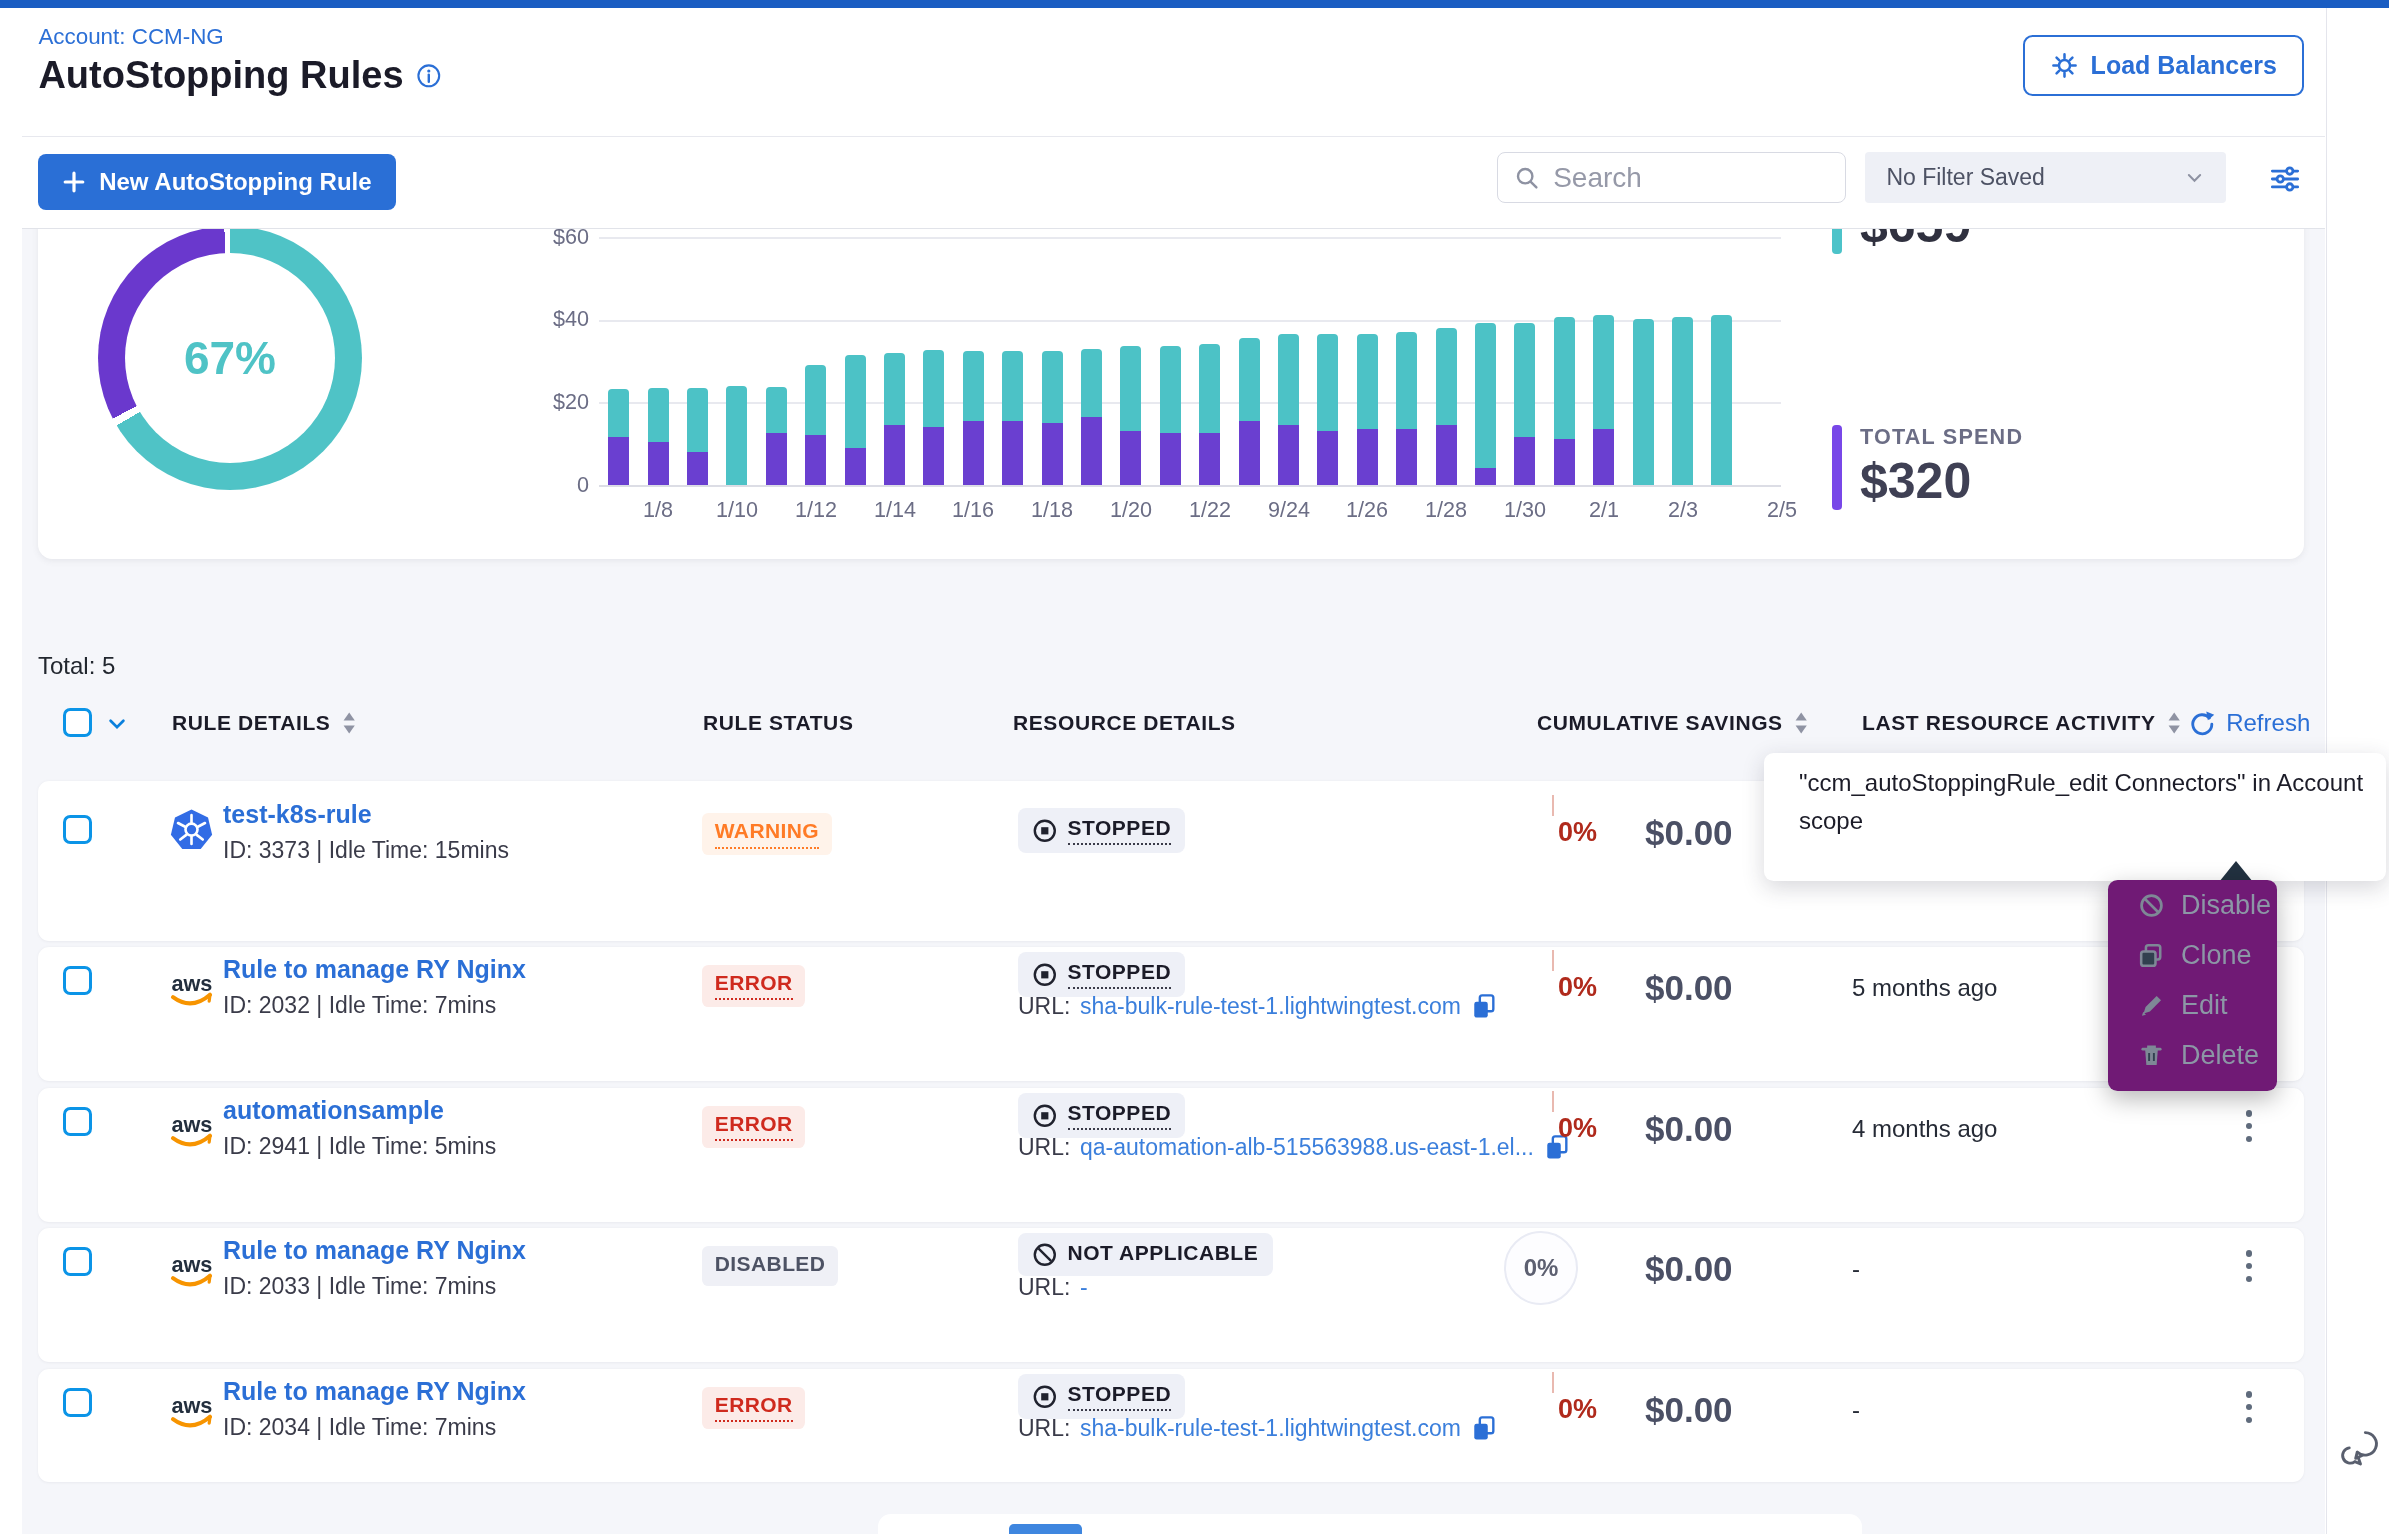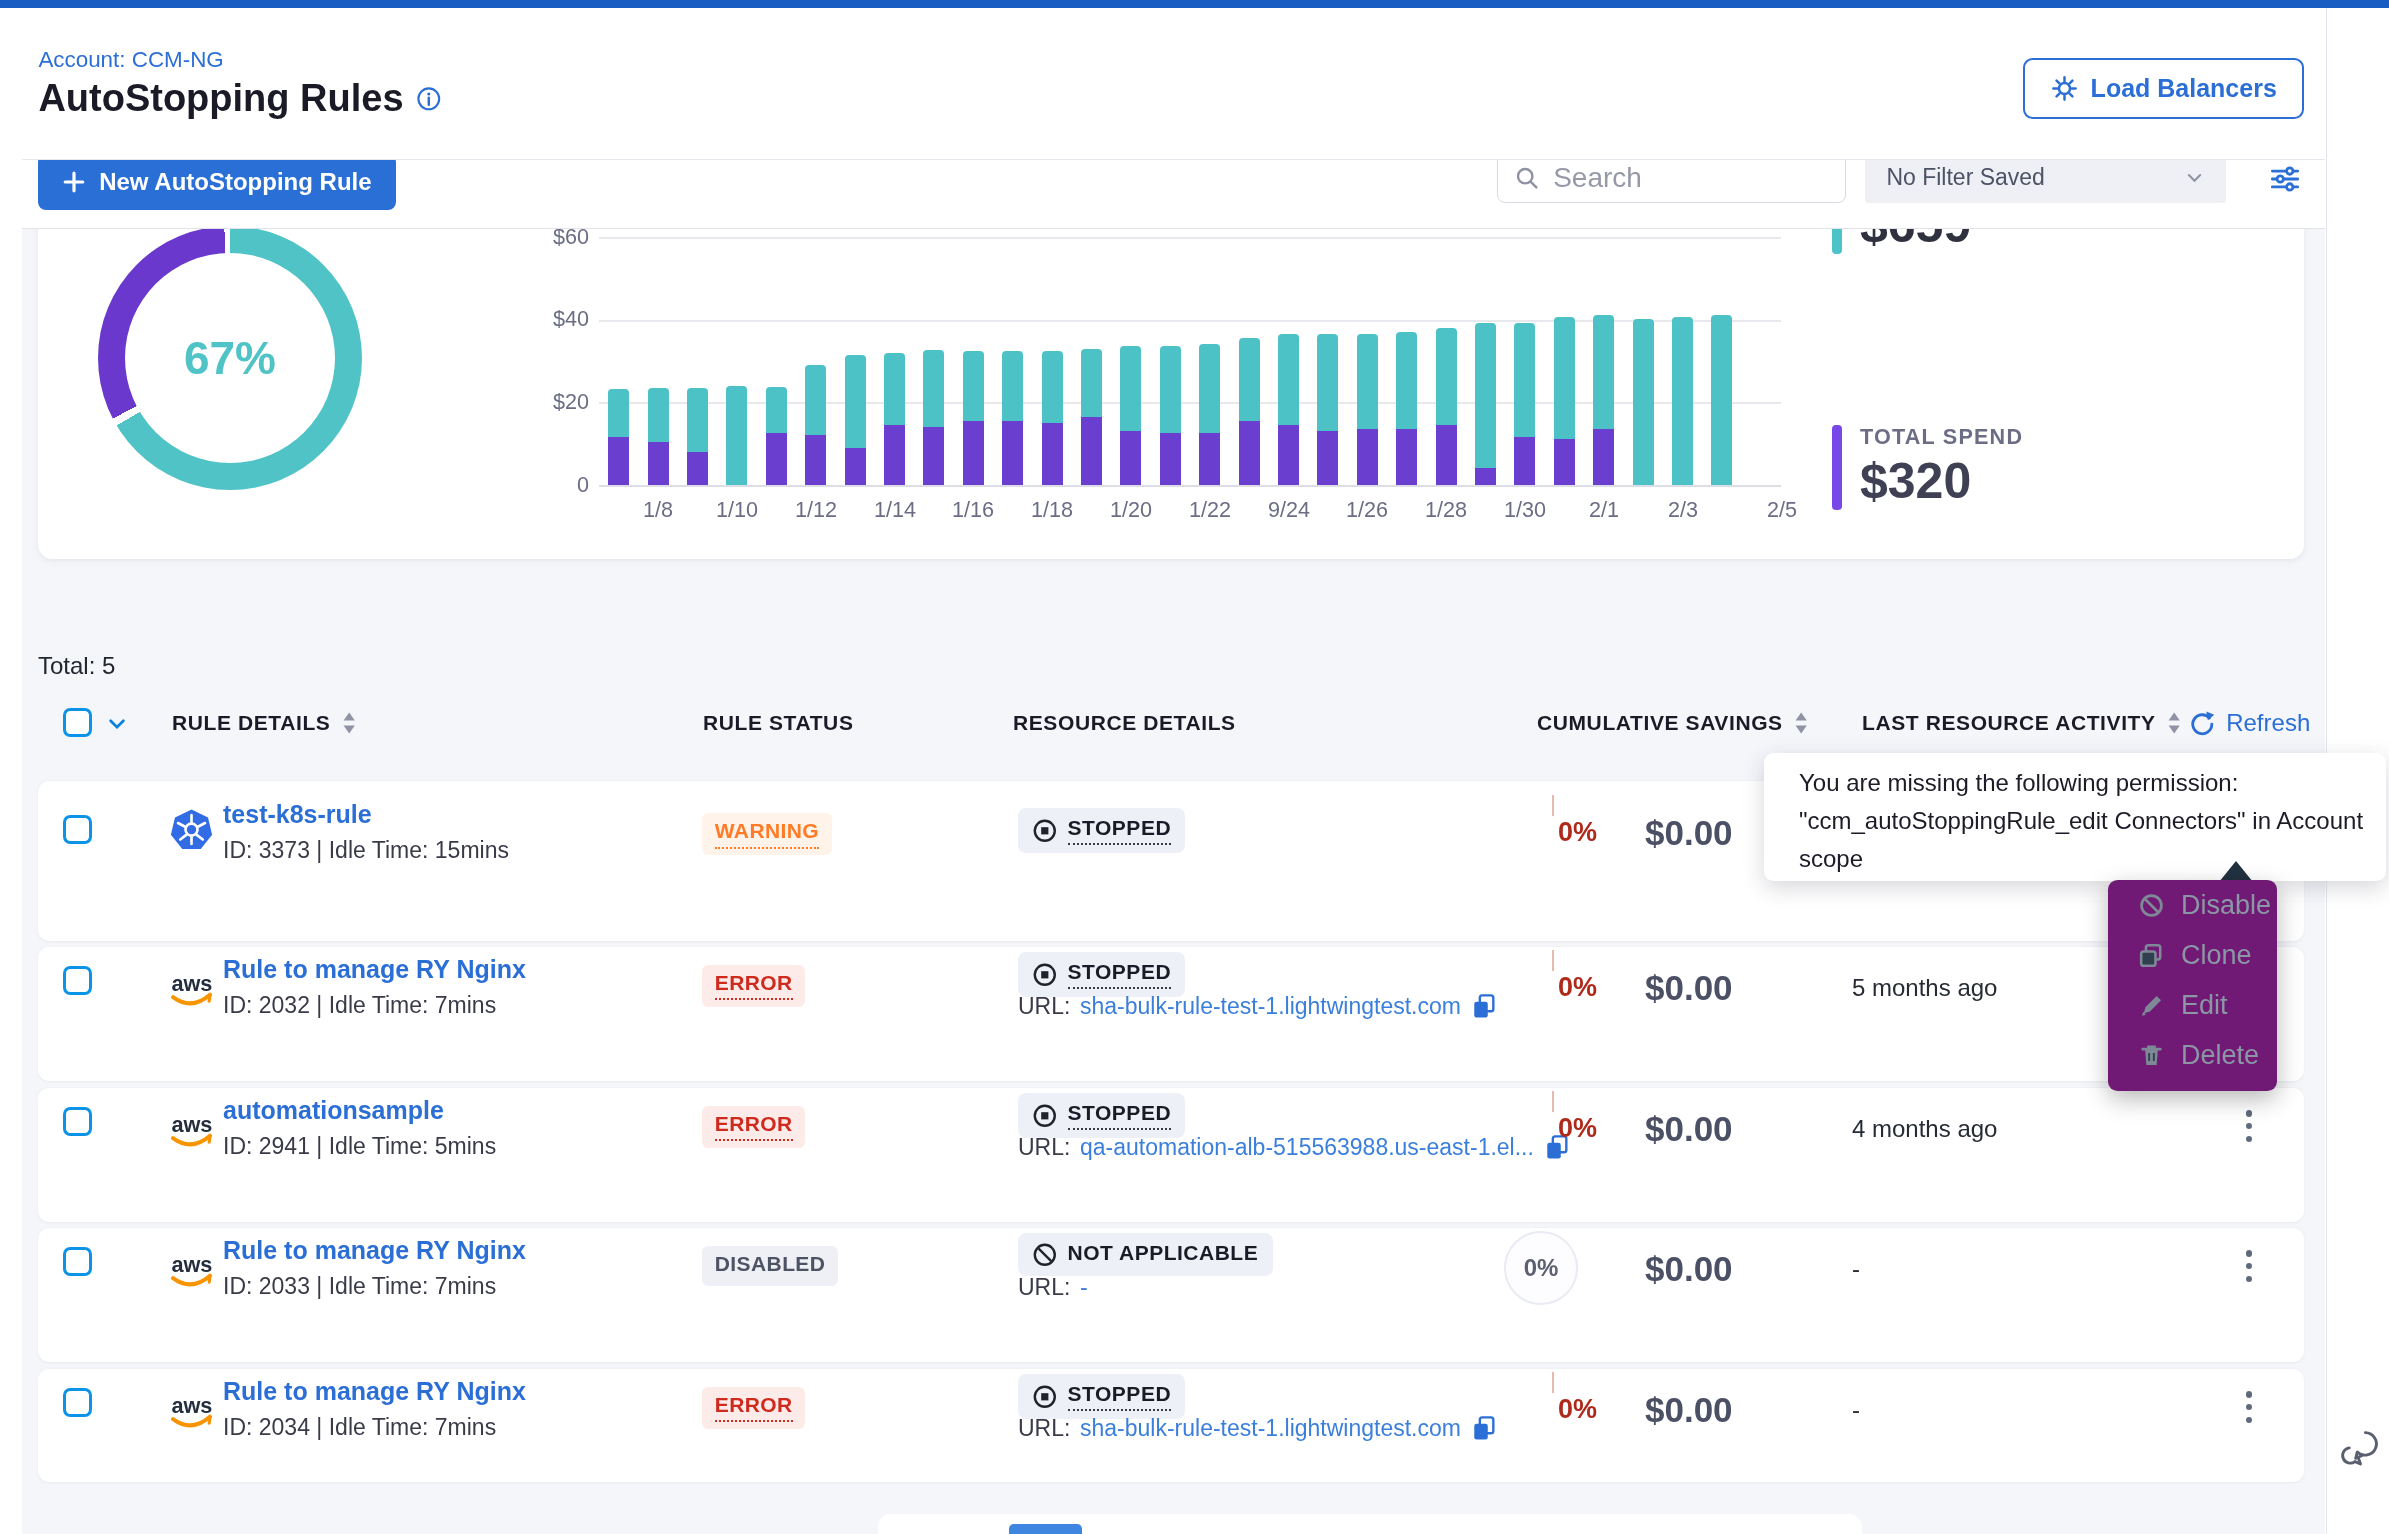--- a/index.html
+++ b/index.html
@@ -1,21 +1,21 @@
 <!DOCTYPE html>
 <html style="font-size:12.8px"><head>
 <meta charset="utf-8">
 <style>
   html,body{margin:0;padding:0;background:#ffffff;}
   .stage{position:relative;width:2389px;height:1535px;background:#ffffff;overflow:hidden;
          font-family:"Liberation Sans","DejaVu Sans",sans-serif;color:#1c1c28;}
   .abs{position:absolute;}
   
   .topstrip{left:0;top:0;width:2389px;height:8px;background:#1a5dc2;z-index:40;}
-  .header-band{left:22.4px;top:8px;width:2303px;height:128px;background:#fff;border-bottom:1.6px solid #e7e8ee;z-index:30;margin-top:23px;}
+  .header-band{left:22.4px;top:8px;width:2303px;height:128px;background:#fff;border-bottom:1.6px solid #e7e8ee;z-index:30;}
   .account-link{position:absolute;left:16px;top:16px;font-size:22.4px;color:#2b6fd6;text-decoration:none;}
   .title-row{position:absolute;left:16px;top:46px;display:flex;align-items:center;gap:12.8px;}
   .page-title{font-size:38px;font-weight:bold;color:#1b1b28;}
   .lb-btn{position:absolute;right:21px;top:27px;height:61px;display:flex;align-items:center;gap:12.8px;
           padding:0 25.6px;border:2.4px solid #2b6fd6;border-radius:9.6px;background:#fff;color:#2b6fd6;
           font-size:25px;font-weight:bold;cursor:pointer;}
   .toolbar-band{left:22.4px;top:136px;width:2303px;height:92px;background:#fff;border-bottom:1.6px solid #e1e3e9;z-index:25;}
   .new-rule-btn{position:absolute;left:16px;top:17.6px;height:56px;display:flex;align-items:center;gap:12.8px;
           padding:0 24px;background:#2a6fd6;border:none;border-radius:8px;color:#fff;font-size:24px;font-weight:bold;cursor:pointer;}
   .search-box{position:absolute;left:1475px;top:16px;width:349px;height:51px;border:1.6px solid #d8dae3;border-radius:8px;
@@ -589,21 +589,20 @@
       <svg width="45" height="45" viewBox="0 0 56 56">
         <g fill="none" stroke="#595f6e" stroke-width="3.6" stroke-linejoin="round" stroke-linecap="round">
           <path d="M34 7 a14 14 0 1 1 -10 24 l-2 8 8-3.5"></path>
           <path d="M14 26 a9.5 9.5 0 1 0 7 17 l7 3 -2.5-7"></path>
         </g>
       </svg>
     </div>
   </div>
 
   <div class="abs tooltip">
-    <p>You are missing the following permission:</p>
     <p>"ccm_autoStoppingRule_edit Connectors" in Account scope</p>
   </div>
   <div class="abs tt-caret"></div>
 
   <div class="abs menu-caret"></div>
   <div class="abs menu">
     <div class="menu-item">
       <svg width="27" height="27" viewBox="0 0 34 34">
         <circle cx="17" cy="17" r="12.5" fill="none" stroke="#7e8896" stroke-width="3.4"></circle>
         <path d="M8.5 8.5 L25.5 25.5" stroke="#7e8896" stroke-width="3.4"></path>

